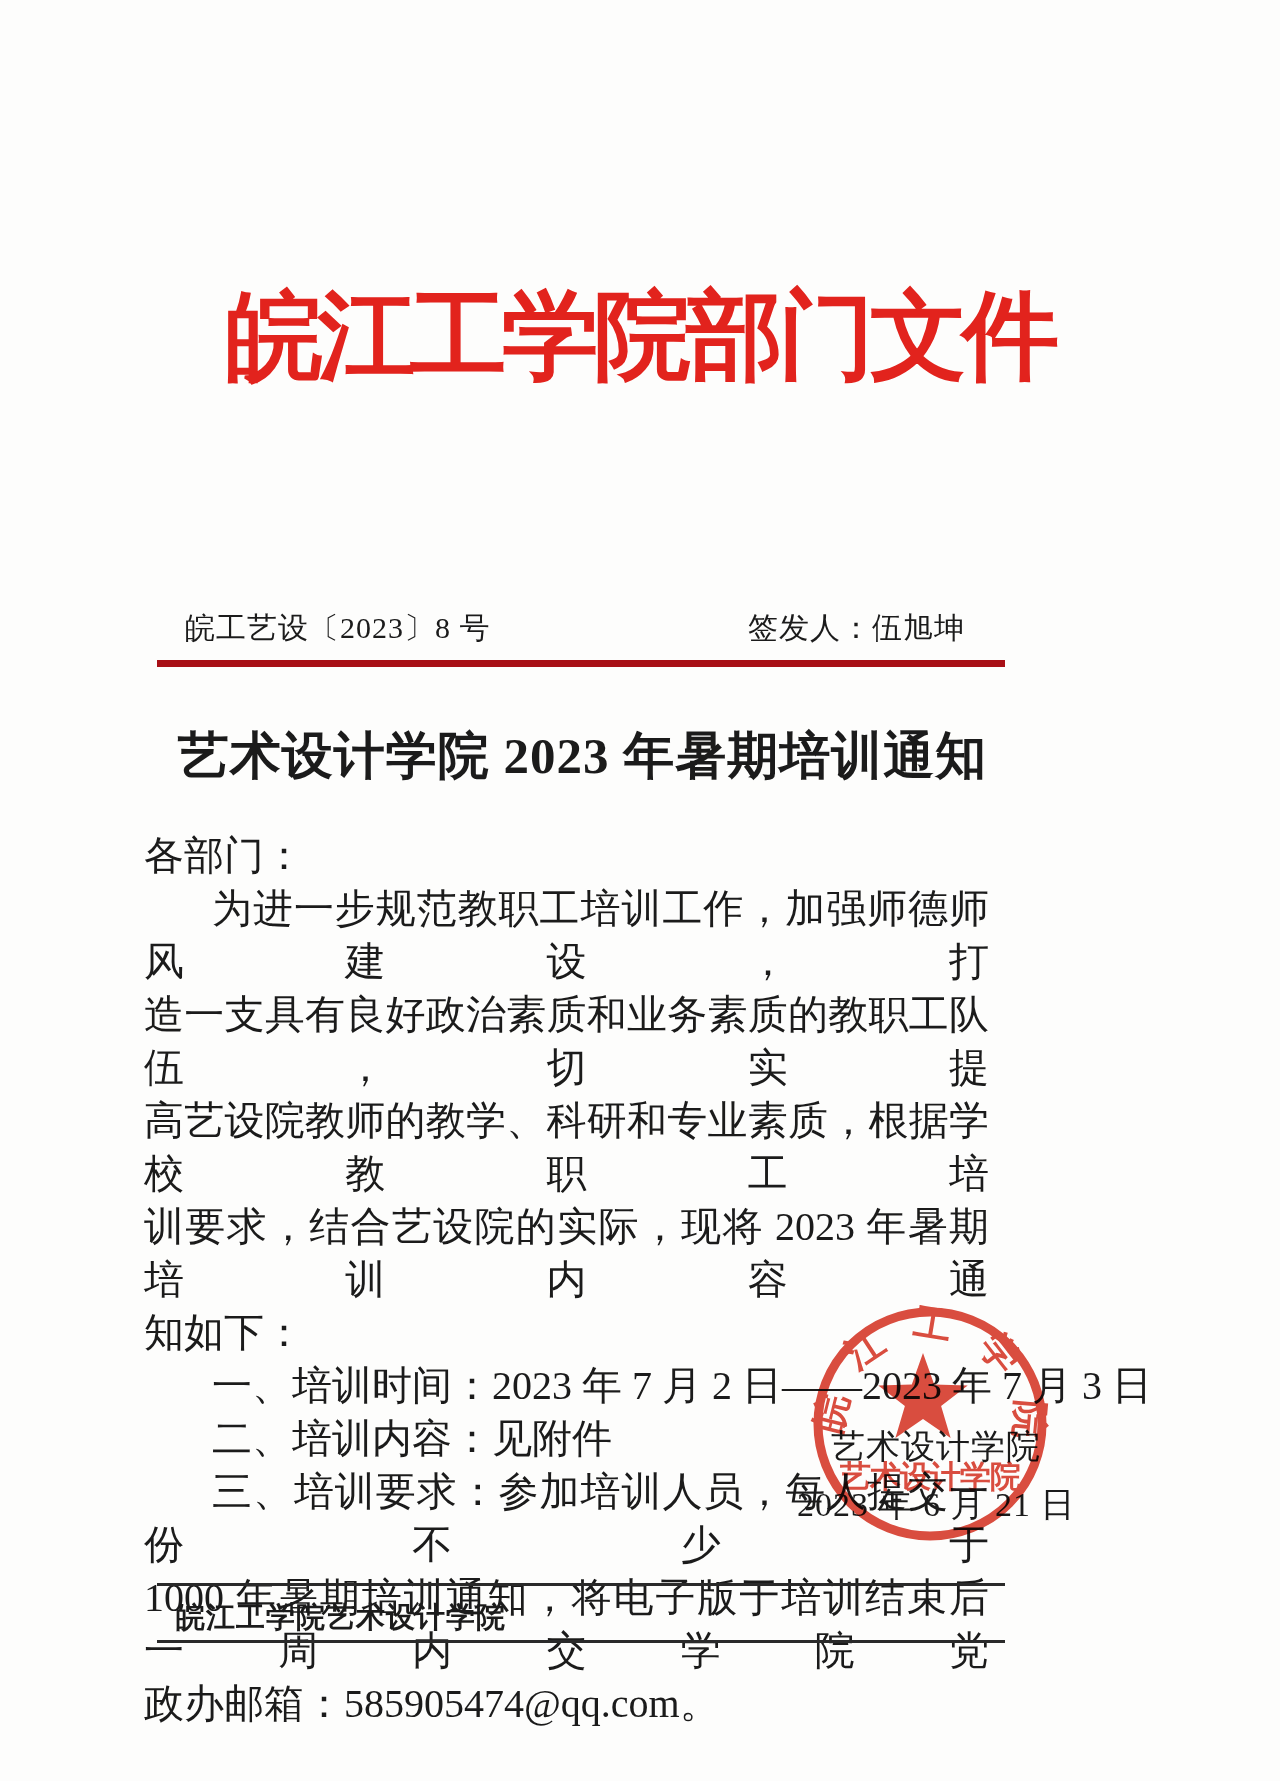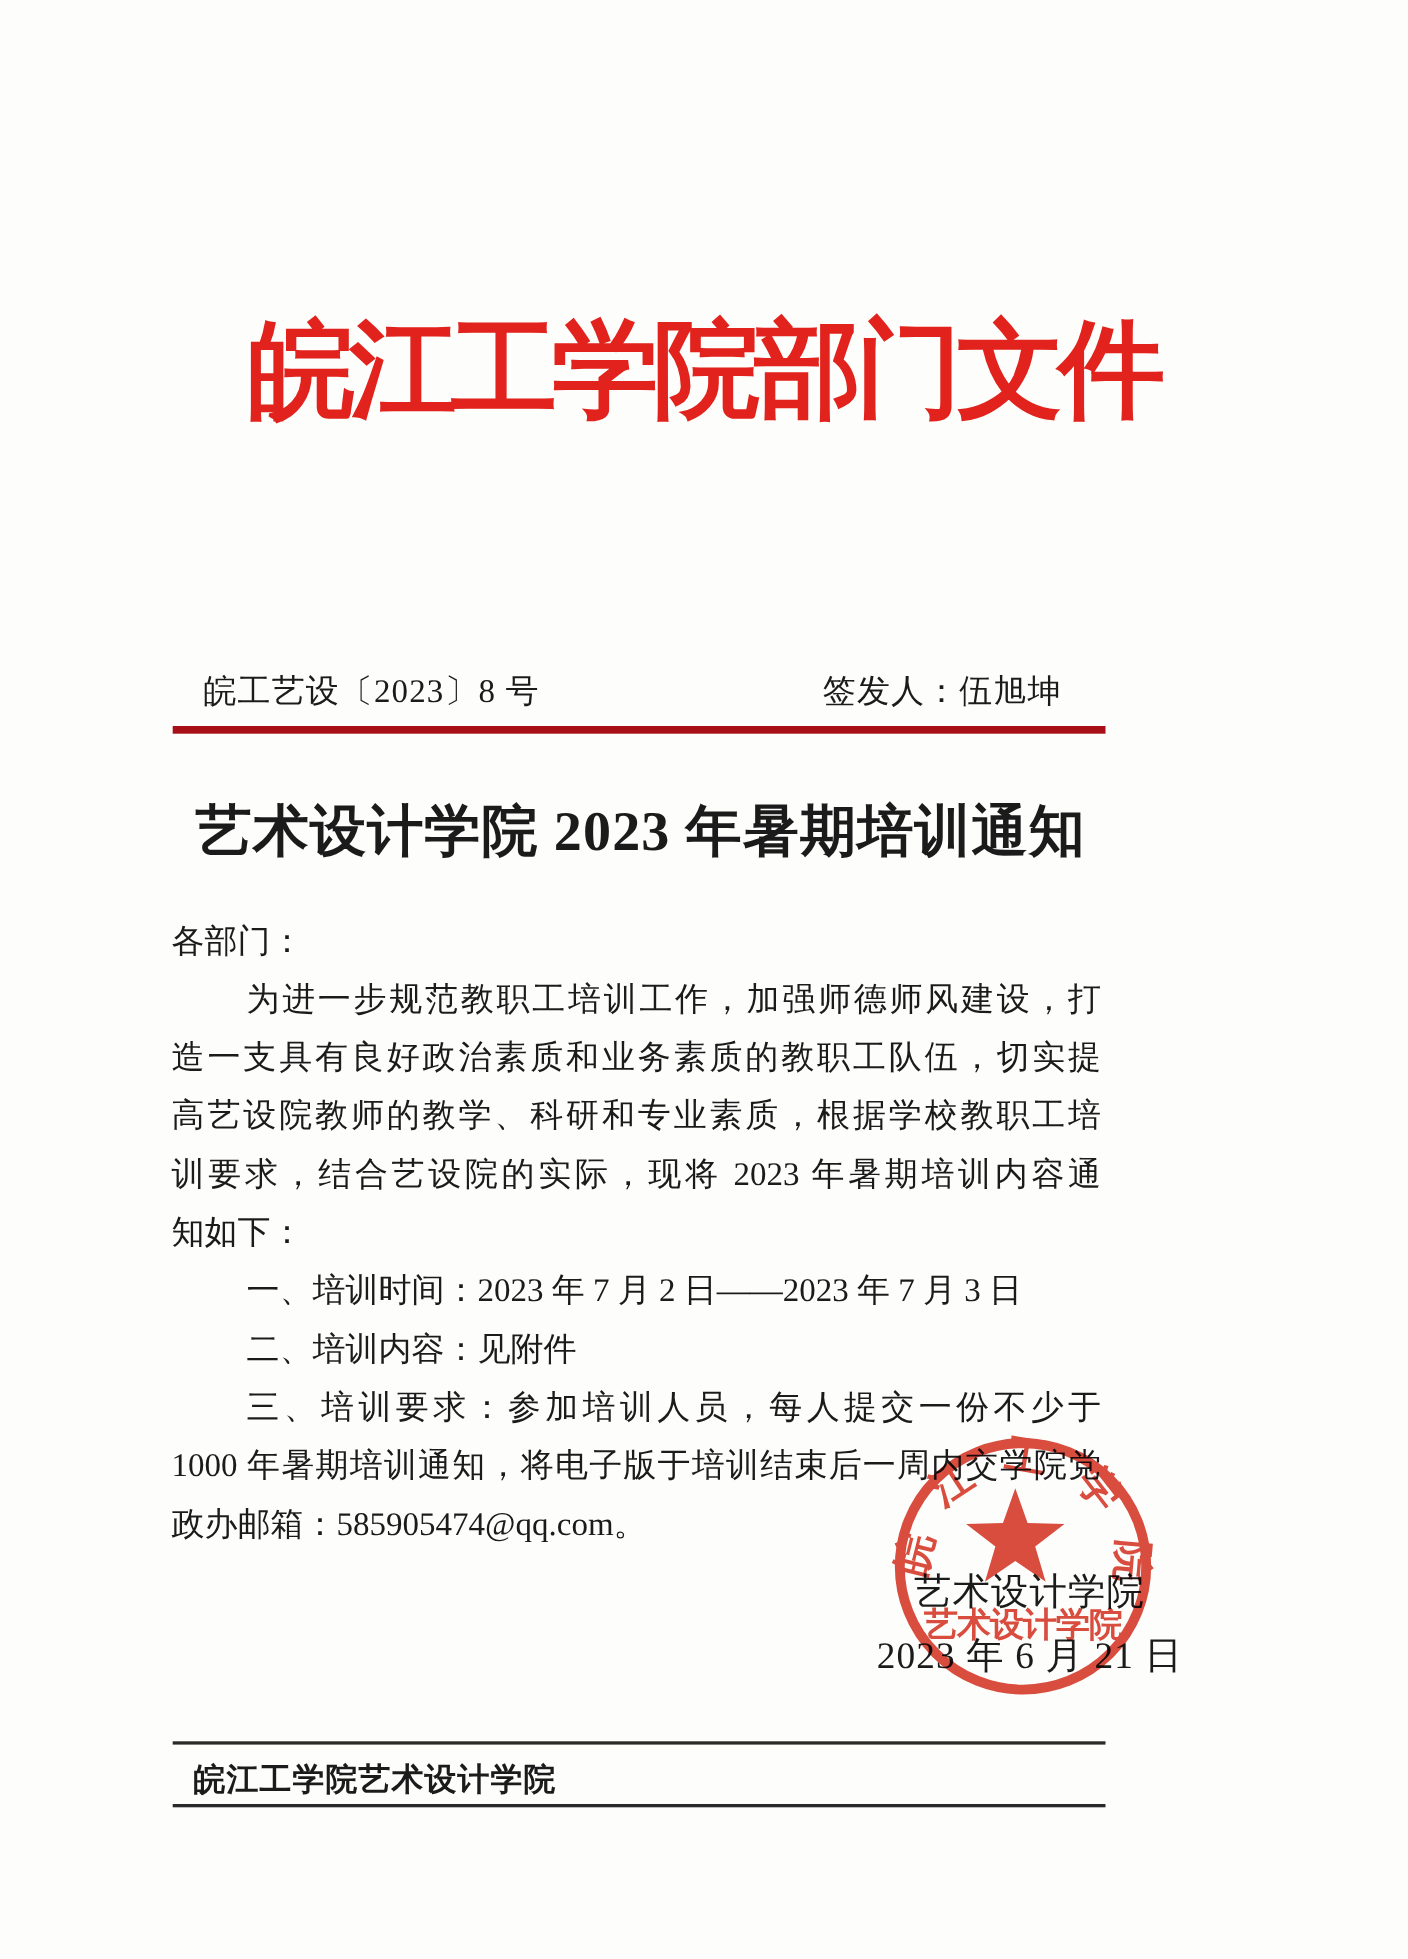--- a/index.html
+++ b/index.html
@@ -55,23 +55,23 @@
     text-align: center;
     font-size: 51px;
     font-weight: 700;
     letter-spacing: 1px;
     white-space: nowrap;
   }
 
   
   .body-text {
     position: absolute;
-    top: 829px; left: 156px;
+    top: 829px; left: 144px;
     width: 845px;
-    font-size: 30px;
+    font-size: 40px;
     line-height: 53px;
   }
   .body-line { white-space: nowrap; }
   .body-line.indent { text-indent: 68px; }
   .body-line.fill {
     white-space: normal;
     text-align: justify;
     text-align-last: justify;
   }
 

